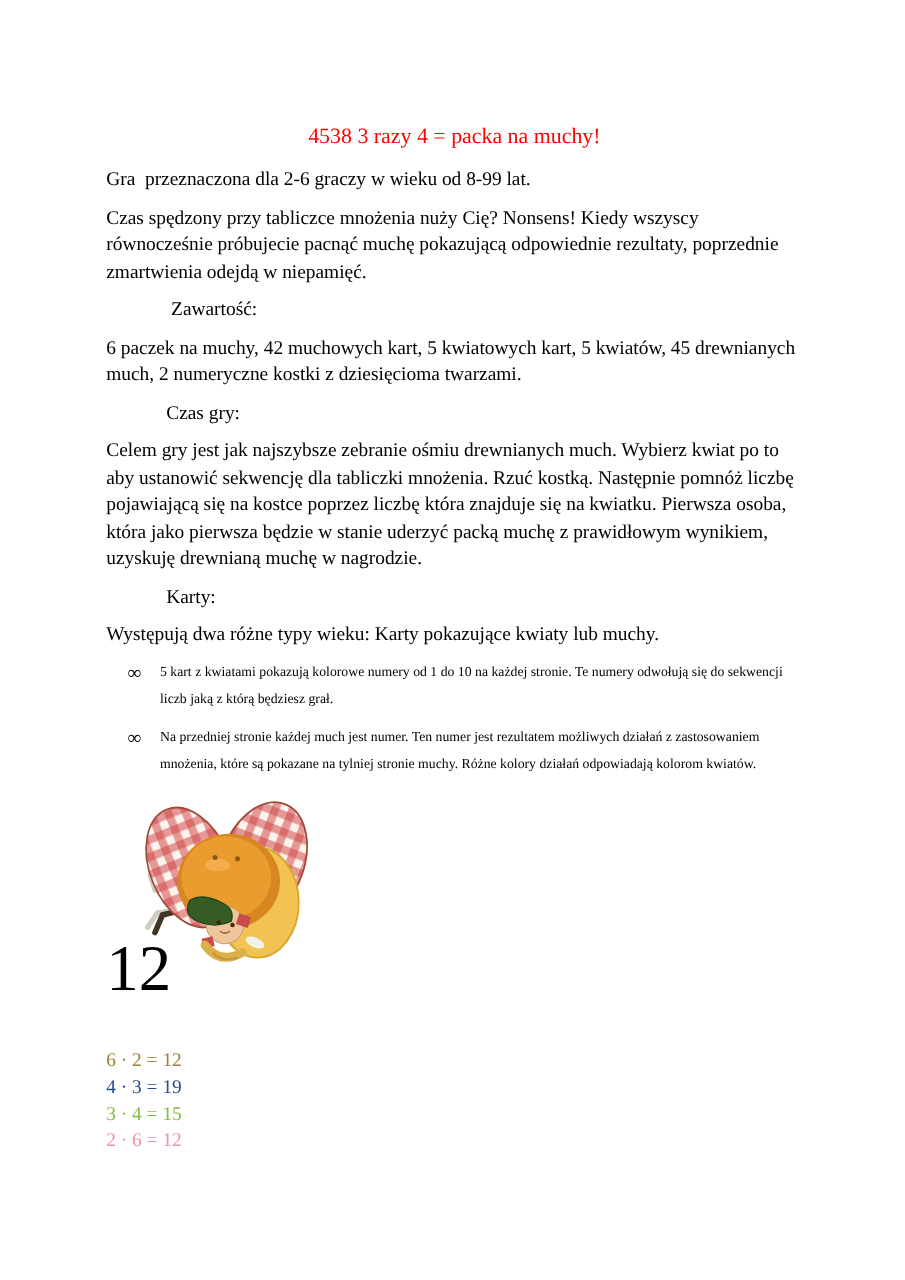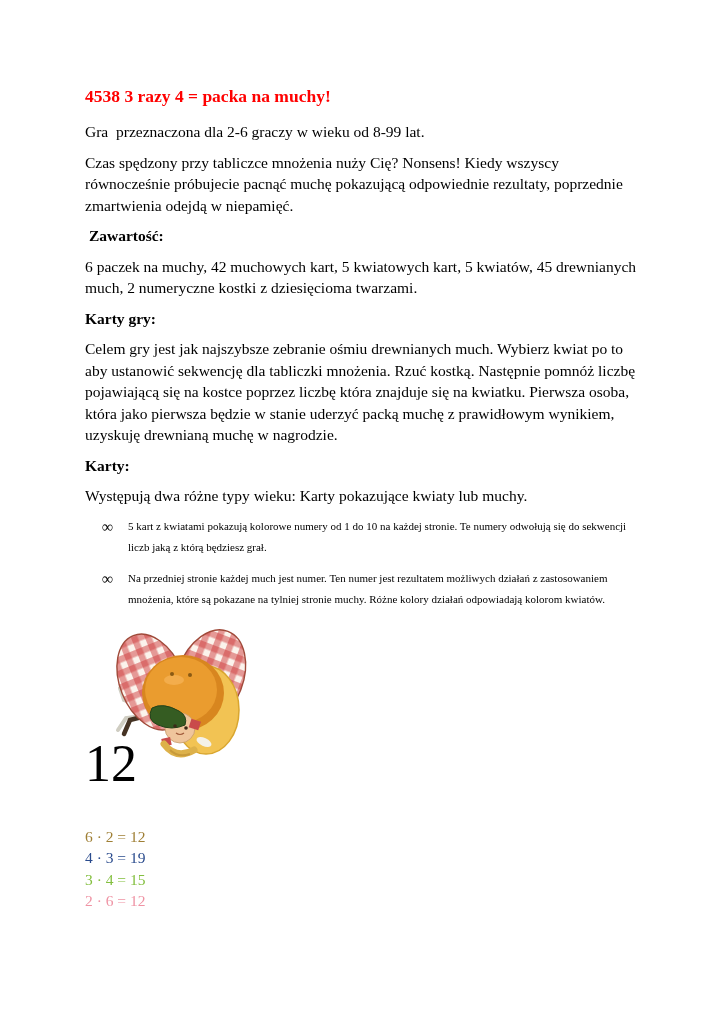--- a/index.html
+++ b/index.html
@@ -9,34 +9,34 @@
     height: 1024px;
     box-sizing: border-box;
     background: #ffffff;
     padding: 86px 82px 0 85px;
     font-family: "Liberation Serif", "DejaVu Serif", serif;
     color: #000000;
     overflow: hidden;
   }
   .doc-title {
     font-size: 17.5px;
-    font-weight: bold;
-    text-align: left;
+    font-weight: normal;
+    text-align: center;
     color: #ff0000;
-    margin: 0 0 14px 0;
+    margin: 12px 0 14px 0;
     line-height: 21px;
     white-space: pre-wrap;
   }
   .body-text {
     font-size: 15.5px;
     line-height: 21.5px;
     margin: 0 0 9px 0;
     white-space: pre-wrap;
   }
-  .heading { font-weight: bold; }
+  .heading { font-weight: normal; margin-left: 48px; }
   .bullet-row {
     display: flex;
     padding-left: 17px;
     margin: 0 0 9px 0;
   }
   .bullet-marker {
     flex: 0 0 26px;
     width: 26px;
     font-size: 15.5px;
     line-height: 21.5px;
@@ -68,21 +68,21 @@
 
   <h1 class="doc-title">4538 3 razy 4 = packa na muchy!</h1>
 
   <p class="body-text">Gra  przeznaczona dla 2-6 graczy w wieku od 8-99 lat.</p>
 
   <p class="body-text">Czas spędzony przy tabliczce mnożenia nuży Cię? Nonsens! Kiedy wszyscy równocześnie próbujecie pacnąć muchę pokazującą odpowiednie rezultaty, poprzednie zmartwienia odejdą w niepamięć.</p>
 
   <p class="body-text heading"> Zawartość:</p>
   <p class="body-text">6 paczek na muchy, 42 muchowych kart, 5 kwiatowych kart, 5 kwiatów, 45 drewnianych much, 2 numeryczne kostki z dziesięcioma twarzami.</p>
 
-  <p class="body-text heading">Karty gry:</p>
+  <p class="body-text heading">Czas gry:</p>
   <p class="body-text">Celem gry jest jak najszybsze zebranie ośmiu drewnianych much. Wybierz kwiat po to aby ustanowić sekwencję dla tabliczki mnożenia. Rzuć kostką. Następnie pomnóż liczbę pojawiającą się na kostce poprzez liczbę która znajduje się na kwiatku. Pierwsza osoba, która jako pierwsza będzie w stanie uderzyć packą muchę z prawidłowym wynikiem, uzyskuję drewnianą muchę w nagrodzie.</p>
 
   <p class="body-text heading">Karty:</p>
   <p class="body-text">Występują dwa różne typy wieku: Karty pokazujące kwiaty lub muchy.</p>
 
   <div class="bullet-row">
     <span class="bullet-marker">∞</span>
     <span class="bullet-text">5 kart z kwiatami pokazują kolorowe numery od 1 do 10 na każdej stronie. Te numery odwołują się do sekwencji liczb jaką z którą będziesz grał.</span>
   </div>
 

